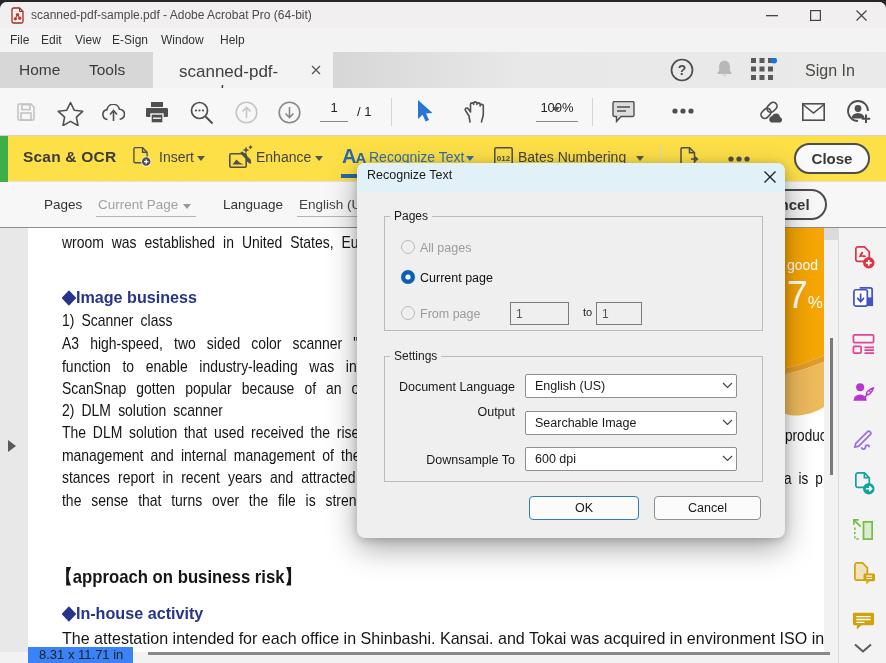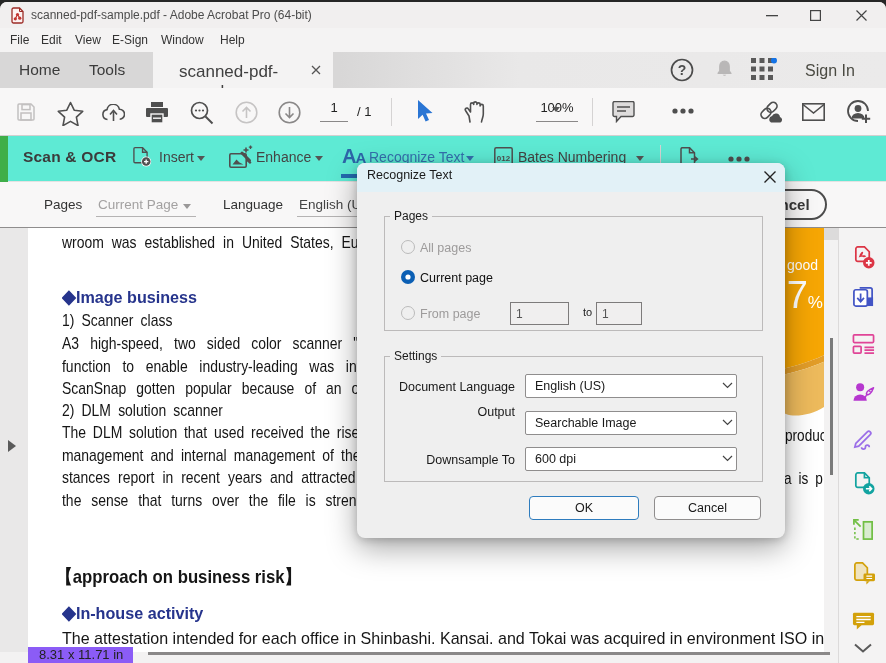--- a/index.html
+++ b/index.html
@@ -16,21 +16,21 @@
 
 #tabbar { position:absolute; left:0; top:50px; width:886px; height:36px; background:linear-gradient(90deg,#d8d7d7 0px,#d8d7d7 340px,#e9e8e8 520px,#ebeaea 886px); }
 .tabtxt { position:absolute; top:9px; font-size:15.5px; color:#3b3b3b; }
 #activetab { position:absolute; left:153px; top:0; width:180px; height:36px; background:#f4f3f3; }
 #activetab span { position:absolute; left:26px; top:10px; font-size:17px; color:#404040; }
 #signin { position:absolute; left:805px; top:10px; font-size:16px; font-weight:normal; color:#4a4a42; }
 
 #maintb { position:absolute; left:0; top:86px; width:886px; height:48px; background:#f8f7f7; border-bottom:1px solid #d2d0d0; }
 .sep1 { position:absolute; top:10px; width:1px; height:28px; background:#d5d3d3; }
 
-#scanbar { position:absolute; left:0; top:134px; width:886px; height:46px; background:#5eead4; border-bottom:1px solid #e4e2e2; }
+#scanbar { position:absolute; left:0; top:134px; width:886px; height:46px; background:#fde047; border-bottom:1px solid #e4e2e2; }
 #greenbar { position:absolute; left:0; top:0; width:8px; height:46px; background:#3fae49; }
 #scanocr { position:absolute; left:23px; top:12px; font-size:15.5px; font-weight:bold; color:#3b3b3b; letter-spacing:0.2px; }
 .tbtxt { position:absolute; top:13px; font-size:14px; color:#444; }
 .caret { position:absolute; width:0; height:0; border-left:4px solid transparent; border-right:4px solid transparent; border-top:5px solid #555; }
 #recog { color:#3470ad; }
 #recogcaret { border-top-color:#3470ad; }
 #recogline { position:absolute; left:341px; top:38px; width:130px; height:4px; background:#2369ae; }
 #closebtn { position:absolute; left:794px; top:7px; width:76px; height:31px; border:2px solid #4c4c4c; border-radius:16px; background:#fafafa; text-align:center; font-size:15px; font-weight:bold; color:#383838; line-height:27px; }
 
 #secbar { position:absolute; left:0; top:180px; width:886px; height:46px; background:#f8f7f7; border-bottom:1px solid #8f8d8d; }
@@ -41,21 +41,21 @@
 .docline { position:absolute; left:62px; font-size:17px; color:#151515; white-space:nowrap; max-width:723px; overflow:hidden; }
 .sx { transform:scaleX(0.82); transform-origin:0 0; max-width:880px; }
 .frag { position:absolute; font-size:17px; color:#111; white-space:nowrap; }
 #vscroll { position:absolute; left:824px; top:0; width:14px; height:435px; background:#f3f2f2; }
 #vthumb { position:absolute; left:6px; top:110px; width:3px; height:137px; background:#7a7a7a; }
 #vsbtn { position:absolute; left:0; top:0; width:14px; height:12px; background:#dcdbdb; }
 
 #sidebar { position:absolute; left:838px; top:226px; width:48px; height:435px; background:#f4f3f3; border-left:1px solid #dcdada; }
 .sicon { position:absolute; left:13px; width:23px; height:23px; }
 
-#statuspill { position:absolute; left:28px; top:645px; width:105px; height:16px; background:#8b5cf6; font-size:13px; color:#222; padding-left:11px; line-height:16px; }
+#statuspill { position:absolute; left:28px; top:645px; width:105px; height:16px; background:#3b82f6; font-size:13px; color:#222; padding-left:11px; line-height:16px; }
 #hscroll { position:absolute; left:0px; top:650px; width:838px; height:11px; background:#f3f2f2; }
 #hthumb { position:absolute; left:148px; top:0px; width:682px; height:3px; background:#8a8888; }
 
 #dialog { position:absolute; left:357px; top:161px; width:428px; height:375px; background:#efefef; border-radius:8px; box-shadow:0 10px 30px rgba(0,0,0,0.35), 0 2px 8px rgba(0,0,0,0.18); }
 #dlgtitle { position:absolute; left:0; top:0; width:428px; height:29px; background:#e2f1f7; border-radius:8px 8px 0 0; }
 #dlgtitle span { position:absolute; left:10px; top:5px; font-size:12.5px; color:#1a1a1a; }
 .group { position:absolute; left:27px; width:379px; border:1px solid #bcbaba; }
 .grouplabel { position:absolute; left:5px; top:-8px; background:#efefef; padding:0 4px; font-size:12px; color:#1a1a1a; }
 .radio { position:absolute; left:44px; width:14px; height:14px; border-radius:50%; }
 .radio.off { border:1px solid #bbb; background:#efefef; }
@@ -245,20 +245,21 @@
     <svg class="abs" style="left:680px;top:11px" width="20" height="23" viewBox="0 0 20 23">
       <path d="M1 2 a1.3 1.3 0 0 1 1.3-1.3 L9.5 0.7 L14.5 5.7 L14.5 16 a1.3 1.3 0 0 1 -1.3 1.3 L2.3 17.3 a1.3 1.3 0 0 1 -1.3-1.3 Z" fill="none" stroke="#4f4f4f" stroke-width="1.5"></path>
       <path d="M9.5 0.7 L9.5 5.7 L14.5 5.7" fill="none" stroke="#4f4f4f" stroke-width="1.5"></path>
       <path d="M11 12 L17 12 M14.5 9.5 L17.5 12 L14.5 14.5" fill="none" stroke="#4f4f4f" stroke-width="1.4"></path>
     </svg>
     <svg class="abs" style="left:728px;top:20px" width="22" height="6">
       <circle cx="3" cy="3" r="2.6" fill="#4f4f4f"></circle>
         <circle cx="11" cy="3" r="2.6" fill="#4f4f4f"></circle>
         <circle cx="19" cy="3" r="2.6" fill="#4f4f4f"></circle>
     </svg>
+    <div id="closebtn">Close</div>
   </div>
 
   <div id="secbar">
     <span class="abs" style="left:44px;top:15px;font-size:13.5px;color:#333;">Pages</span>
     <span class="abs" style="left:98px;top:15px;font-size:13.5px;color:#a3a1a1;">Current Page</span>
     <div class="caret" style="left:183px;top:22px;border-top-color:#9a9898;"></div>
     <div class="abs" style="left:96px;top:34px;width:100px;height:1px;background:#b5b3b3;"></div>
     <span class="abs" style="left:223px;top:15px;font-size:13.5px;color:#333;">Language</span>
     <span class="abs" style="left:299px;top:15px;font-size:13.5px;color:#444;">English (US)</span>
     <div class="abs" style="left:297px;top:34px;width:90px;height:1px;background:#b5b3b3;"></div>

